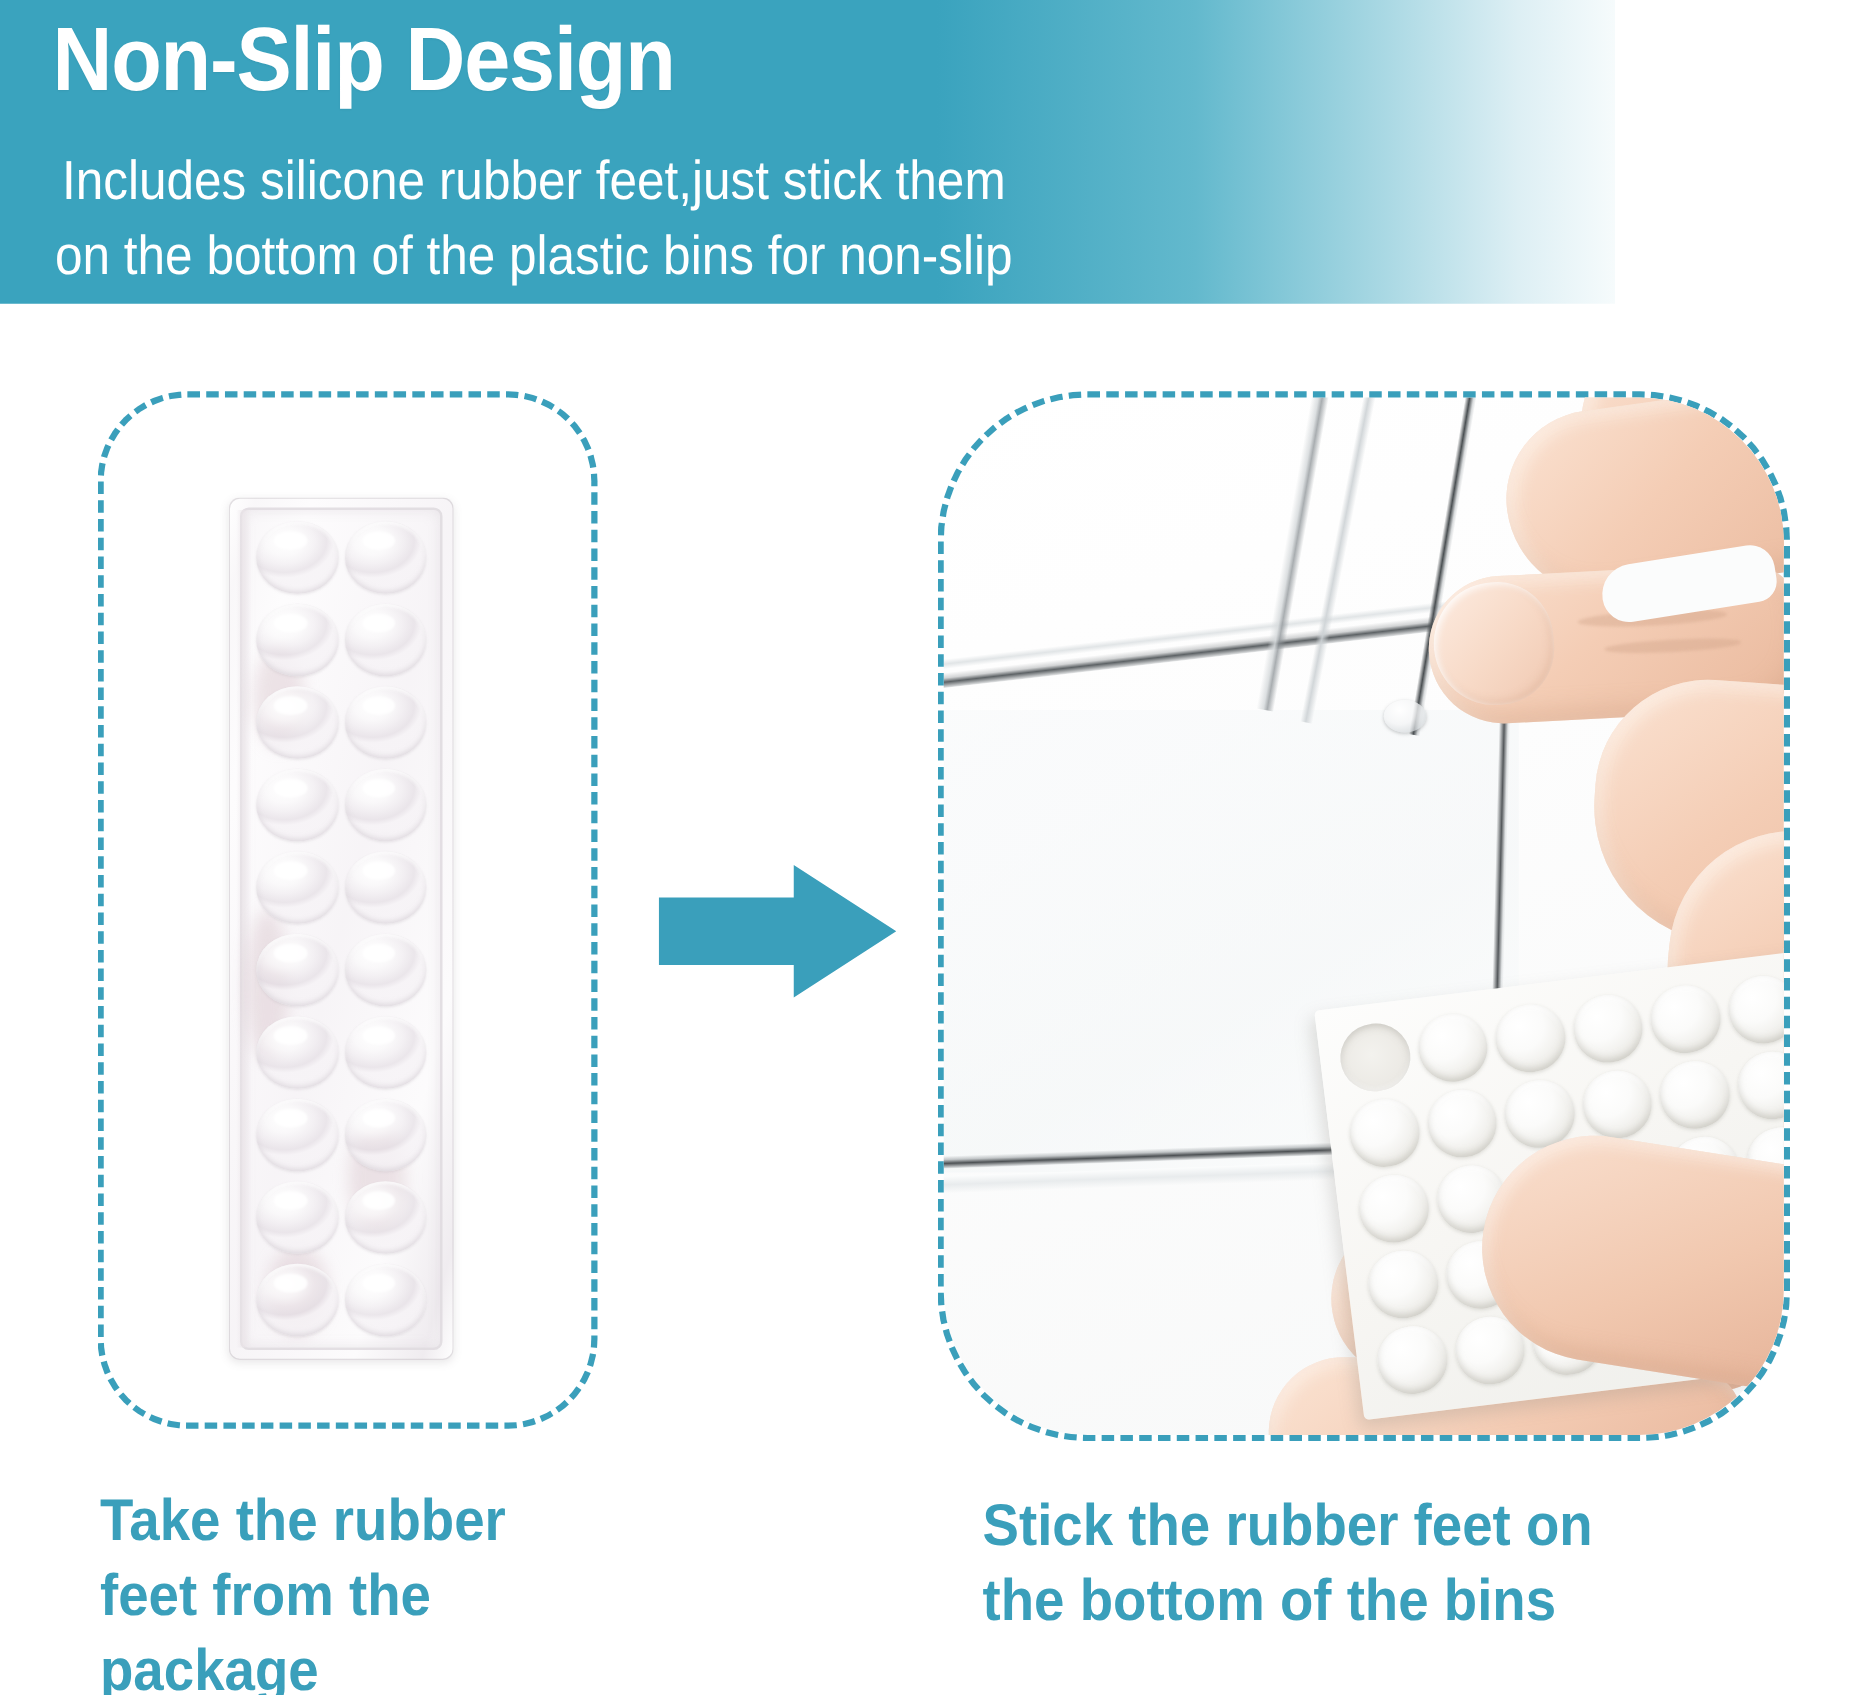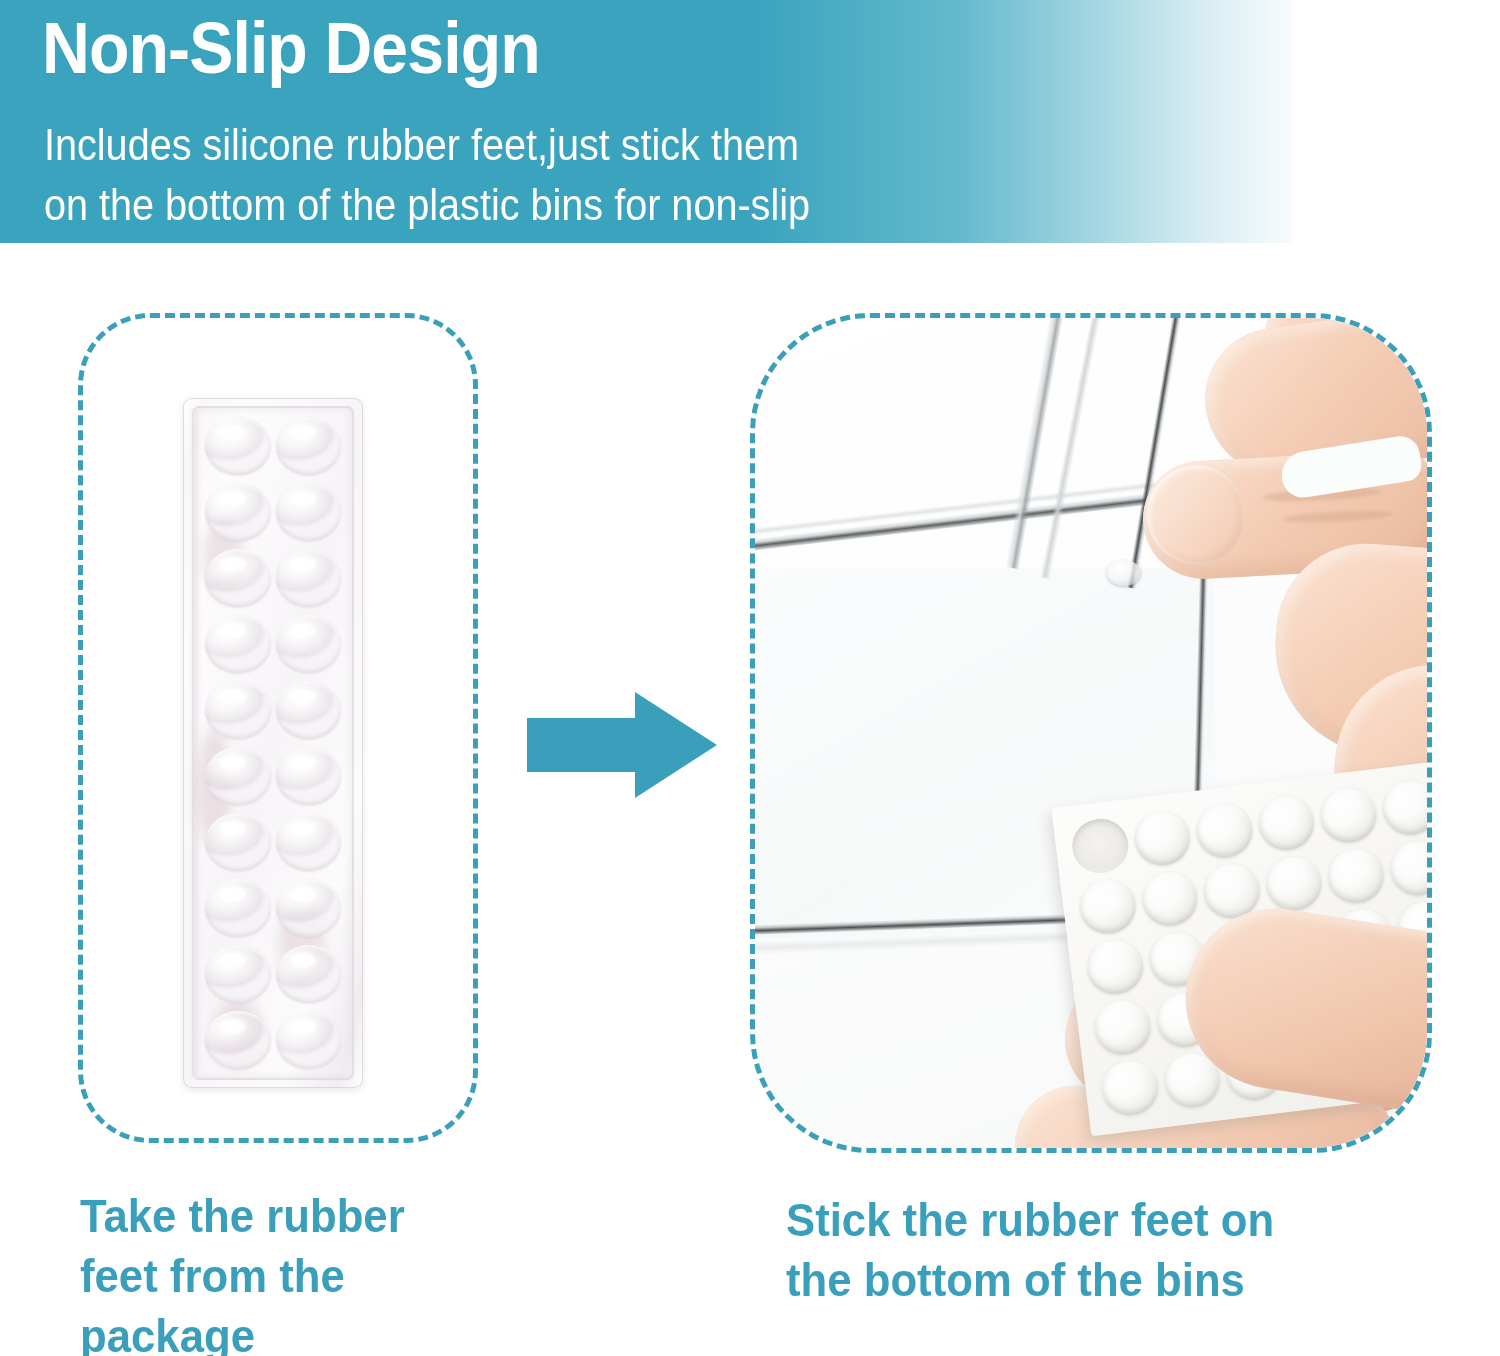--- a/index.html
+++ b/index.html
@@ -22,20 +22,21 @@
     left: 0; top: 0;
     width: 1292px;
     height: 243px;
     background: linear-gradient(to right,
         #3aa3be 0%,
         #3aa3be 58%,
         #63b9cd 74%,
         #abd9e4 86%,
         #ddeff4 94%,
         #f6fbfc 100%);
+    text-align: center;
   }
   .header-title {
     position: absolute;
     left: 42px;
     top: 12px;
     font-size: 72px;
     font-weight: bold;
     color: #ffffff;
     letter-spacing: -1px;
     line-height: 1.0;

